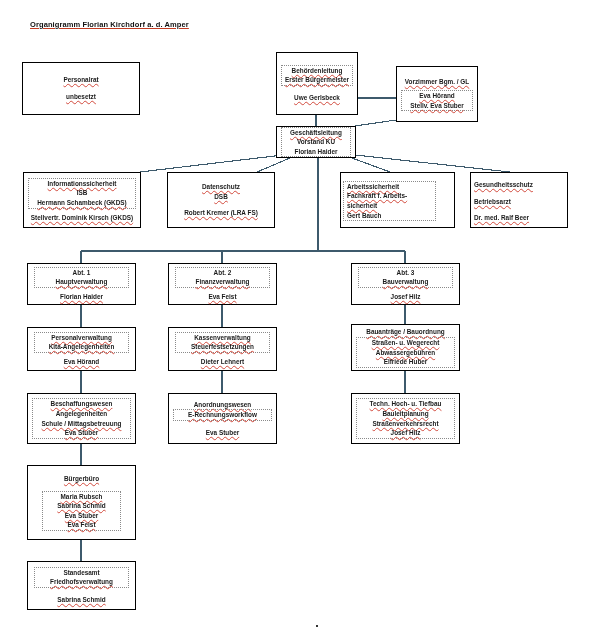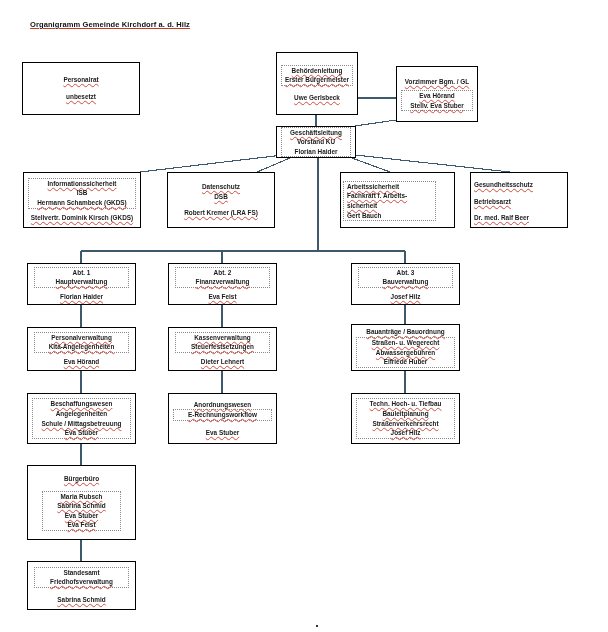--- a/index.html
+++ b/index.html
@@ -92,21 +92,21 @@
   }
   .dotted.tight {
     margin: 0 4px;
   }
 </style>
 </head>
 <body>
 
 <div id="chart-root">
 
-  <div class="page-title">Organigramm Gemeinde Kirchdorf a. d. Hilz</div>
+  <div class="page-title">Organigramm Florian Kirchdorf a. d. Amper</div>
 
   <svg id="connector-layer" width="608" height="632" viewBox="0 0 608 632">
     <g stroke="#3d5a6c" stroke-width="1.1" fill="none" shape-rendering="crispEdges">
 
       <path d="M 358 98 L 396 98"></path>
 
       <path d="M 316 115 L 316 126"></path>
 
       <path d="M 355 126 L 396 120"></path>
 

